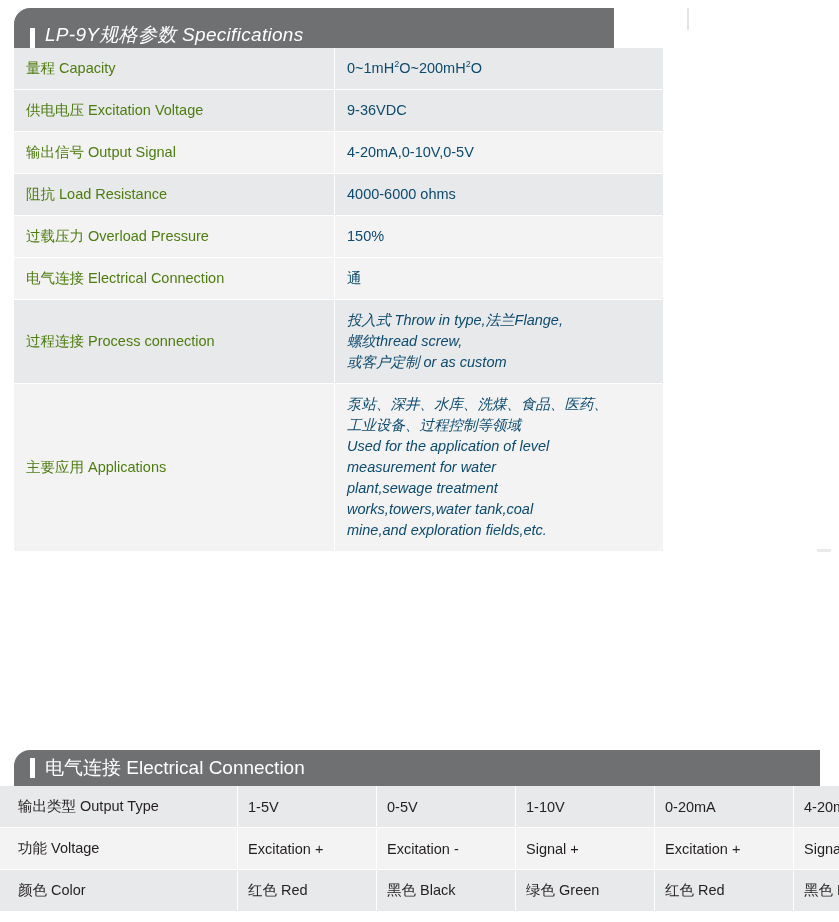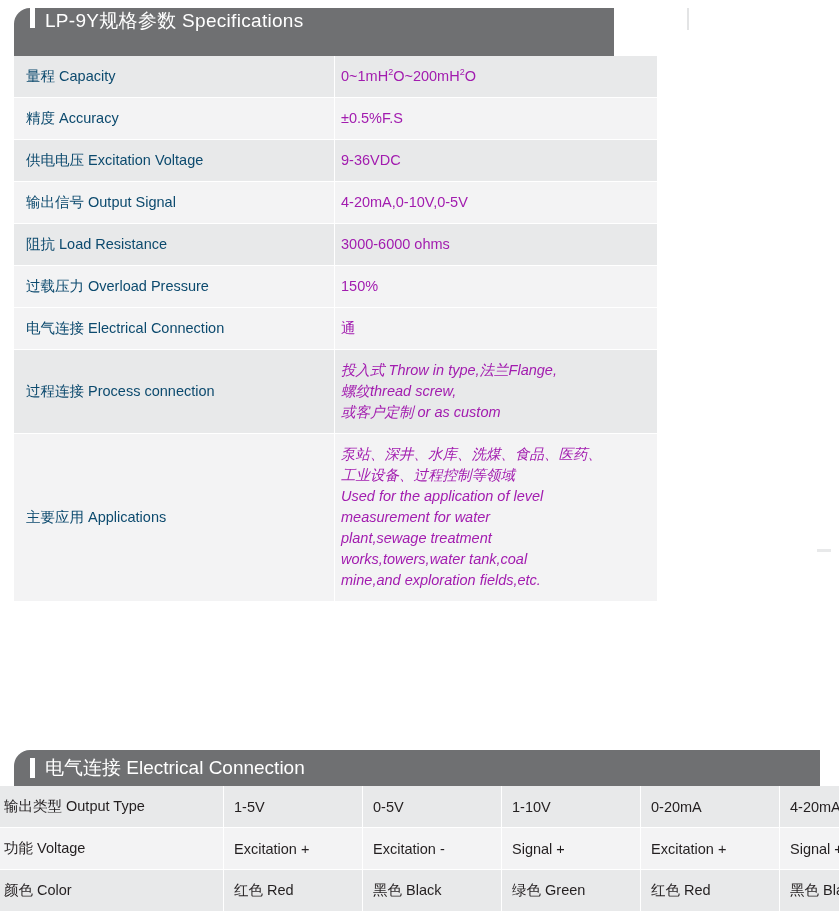--- a/index.html
+++ b/index.html
@@ -25,26 +25,27 @@
   
   .spec-block {
     position: absolute;
     left: 14px;
     top: 8px;
     width: 600px;
   }
 
   .section-header {
     position: relative;
-    height: 48px;
+    height: 40px;
     background: #6f7072;
     border-top-left-radius: 16px;
     display: flex;
-    align-items: flex-start;
+    align-items: flex-end;
     overflow: hidden;
+    font-style: italic;
   }
   .section-header .bar {
     width: 5px;
     height: 20px;
     background: #ffffff;
     margin-left: 16px;
     margin-right: 10px;
     flex: 0 0 auto;
   }
   .section-header .title {
@@ -63,27 +64,26 @@
     border-bottom: 1px solid #ffffff;
     border-right: 1px solid #ffffff;
     font-size: 14.5px;
     padding: 10px 12px;
     vertical-align: middle;
     line-height: 1.45;
   }
   table.spec td.label {
     width: 296px;
     background: #e8e9ea;
-    color: #0c4a6e;
+    color: #4d7c0f;
   }
   table.spec td.value {
     width: 304px;
     background: #e8e9ea;
-    color: #a21caf;
-    padding-left: 6px;
+    color: #0c4a6e;
   }
   table.spec tr.alt td {
     background: #f3f3f4;
   }
   table.spec td.top {
     vertical-align: top;
   }
   sup {
     font-size: 9px;
     vertical-align: super;
@@ -148,21 +148,21 @@
     padding: 11px 10px;
     background: #e8e9ea;
     vertical-align: middle;
     white-space: nowrap;
   }
   table.ec tr.alt td {
     background: #f3f3f4;
   }
   table.ec td.first {
     width: 209px;
-    padding-left: 4px;
+    padding-left: 18px;
     margin-top: 32px;
   }
   table.ec td.col {
     width: 118px;
   }
 </style>
 </head>
 <body>
 
 <div class="page">
@@ -177,35 +177,31 @@
       <span class="bar"></span>
       <span class="title">LP-9Y规格参数 Specifications</span>
     </div>
 
     <table class="spec">
       <tbody>
         <tr>
           <td class="label">量程 Capacity</td>
           <td class="value">0~1mH<sup>2</sup>O~200mH<sup>2</sup>O</td>
         </tr>
-        <tr class="alt">
-          <td class="label">精度 Accuracy</td>
-          <td class="value">±0.5%F.S</td>
-        </tr>
         <tr>
           <td class="label">供电电压 Excitation Voltage</td>
           <td class="value">9-36VDC</td>
         </tr>
         <tr class="alt">
           <td class="label">输出信号 Output Signal</td>
           <td class="value">4-20mA,0-10V,0-5V</td>
         </tr>
         <tr>
           <td class="label">阻抗 Load Resistance</td>
-          <td class="value">3000-6000 ohms</td>
+          <td class="value">4000-6000 ohms</td>
         </tr>
         <tr class="alt">
           <td class="label">过载压力 Overload Pressure</td>
           <td class="value">150%</td>
         </tr>
         <tr class="alt">
           <td class="label">电气连接 Electrical Connection</td>
           <td class="value">通</td>
         </tr>
         <tr>

